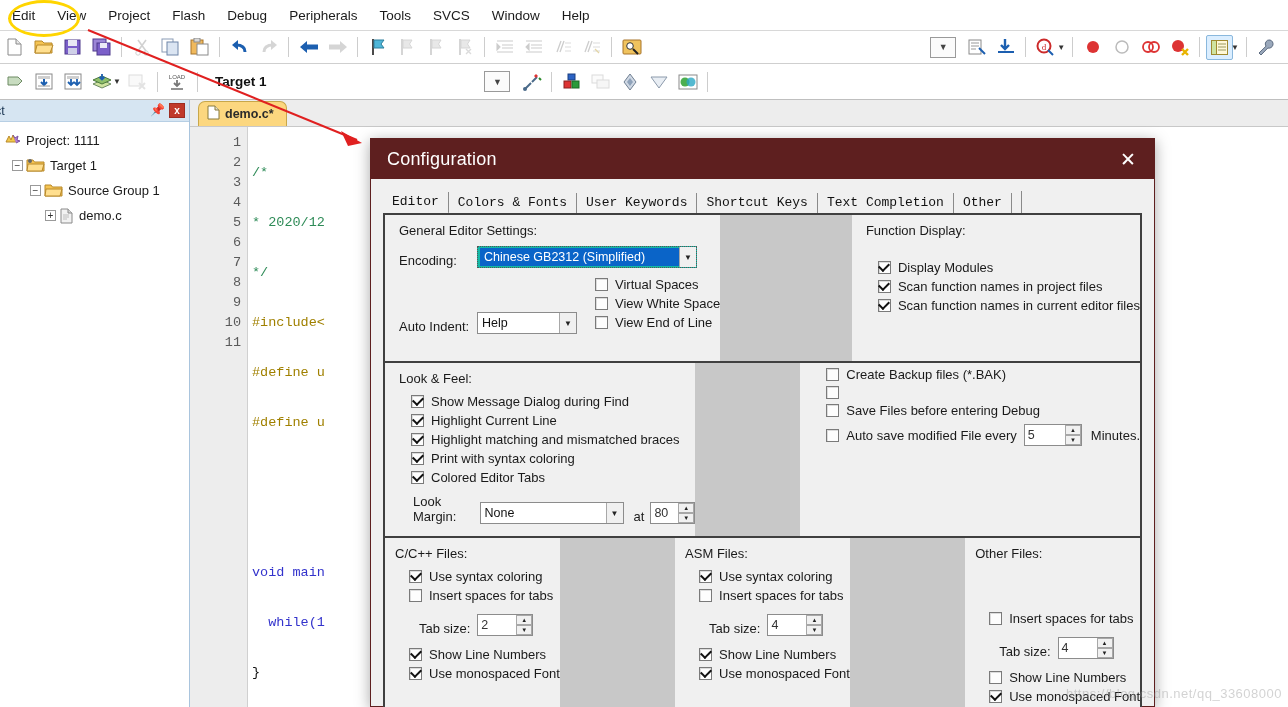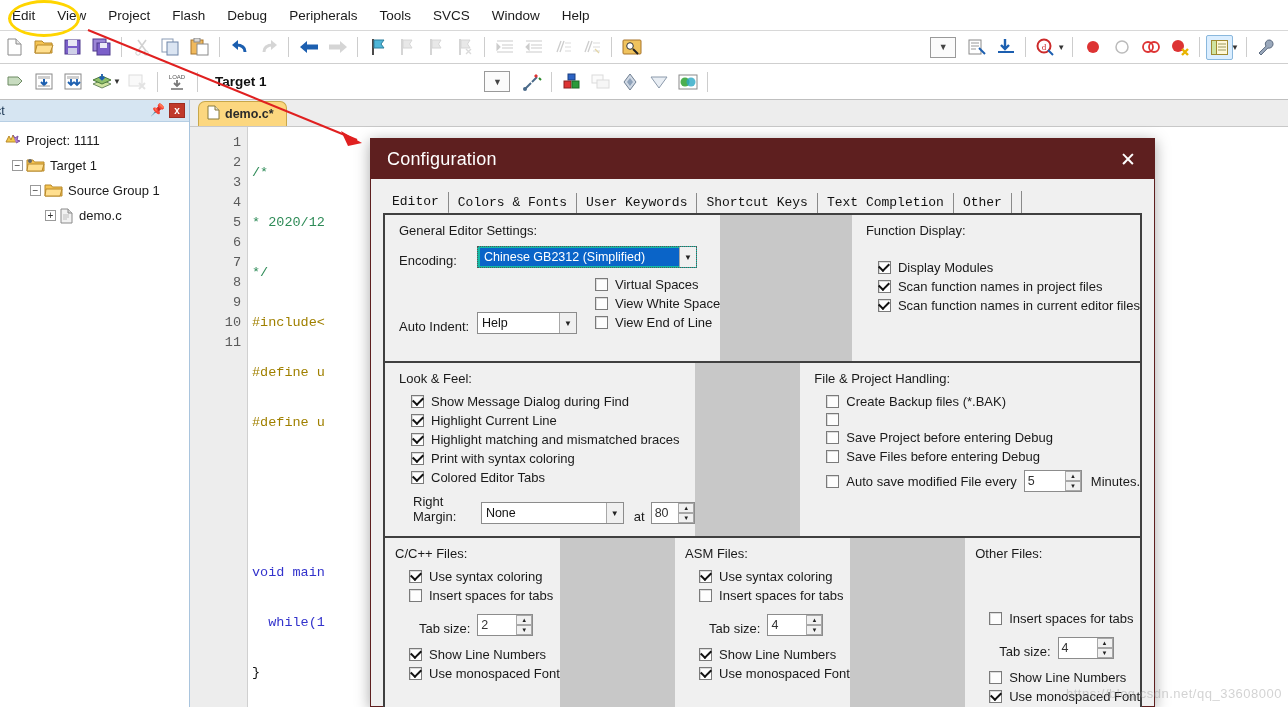--- a/index.html
+++ b/index.html
@@ -696,50 +696,45 @@
             </div>
             <div class="cbrow">
               <span class="cb on"></span>
               <span>Print with syntax coloring</span>
             </div>
             <div class="cbrow">
               <span class="cb on"></span>
               <span>Colored Editor Tabs</span>
             </div>
             <div class="row" style="margin-left:28px; margin-top:9px">
-              <span class="lbl">Right Margin:</span>
+              <span class="lbl">Look Margin:</span>
               <div class="select" style="width:162px; ">
                 <span>None</span>
                 <div class="arrow">▼</div>
               </div>
               <span class="lbl" style="margin:0 6px 0 10px">at</span>
               <div class="spin" style="width:50px">
                 <span class="val">80</span>
                 <div class="btns">
                   <div>▲</div>
                   <div>▼</div>
                 </div>
               </div>
             </div>
           </div>
 
           <div class="vline"></div>
 
           <div style="flex:1">
-            <div class="grp-title">File &amp; Project Handling:</div>
             <div class="cbrow">
               <span class="cb"></span>
               <span>Create Backup files (*.BAK)</span>
             </div>
             <div class="cbrow">
               <span class="cb"></span>
-            </div>
-            <div class="cbrow">
-              <span class="cb"></span>
-              <span>Save Project before entering Debug</span>
             </div>
             <div class="cbrow">
               <span class="cb"></span>
               <span>Save Files before entering Debug</span>
             </div>
             <div class="cbrow" style="margin-top:6px">
               <span class="cb"></span>
               <span>Auto save modified File every</span>
               <div class="spin" style="width:58px; margin:0 9px 0 7px">
                 <span class="val">5</span>

